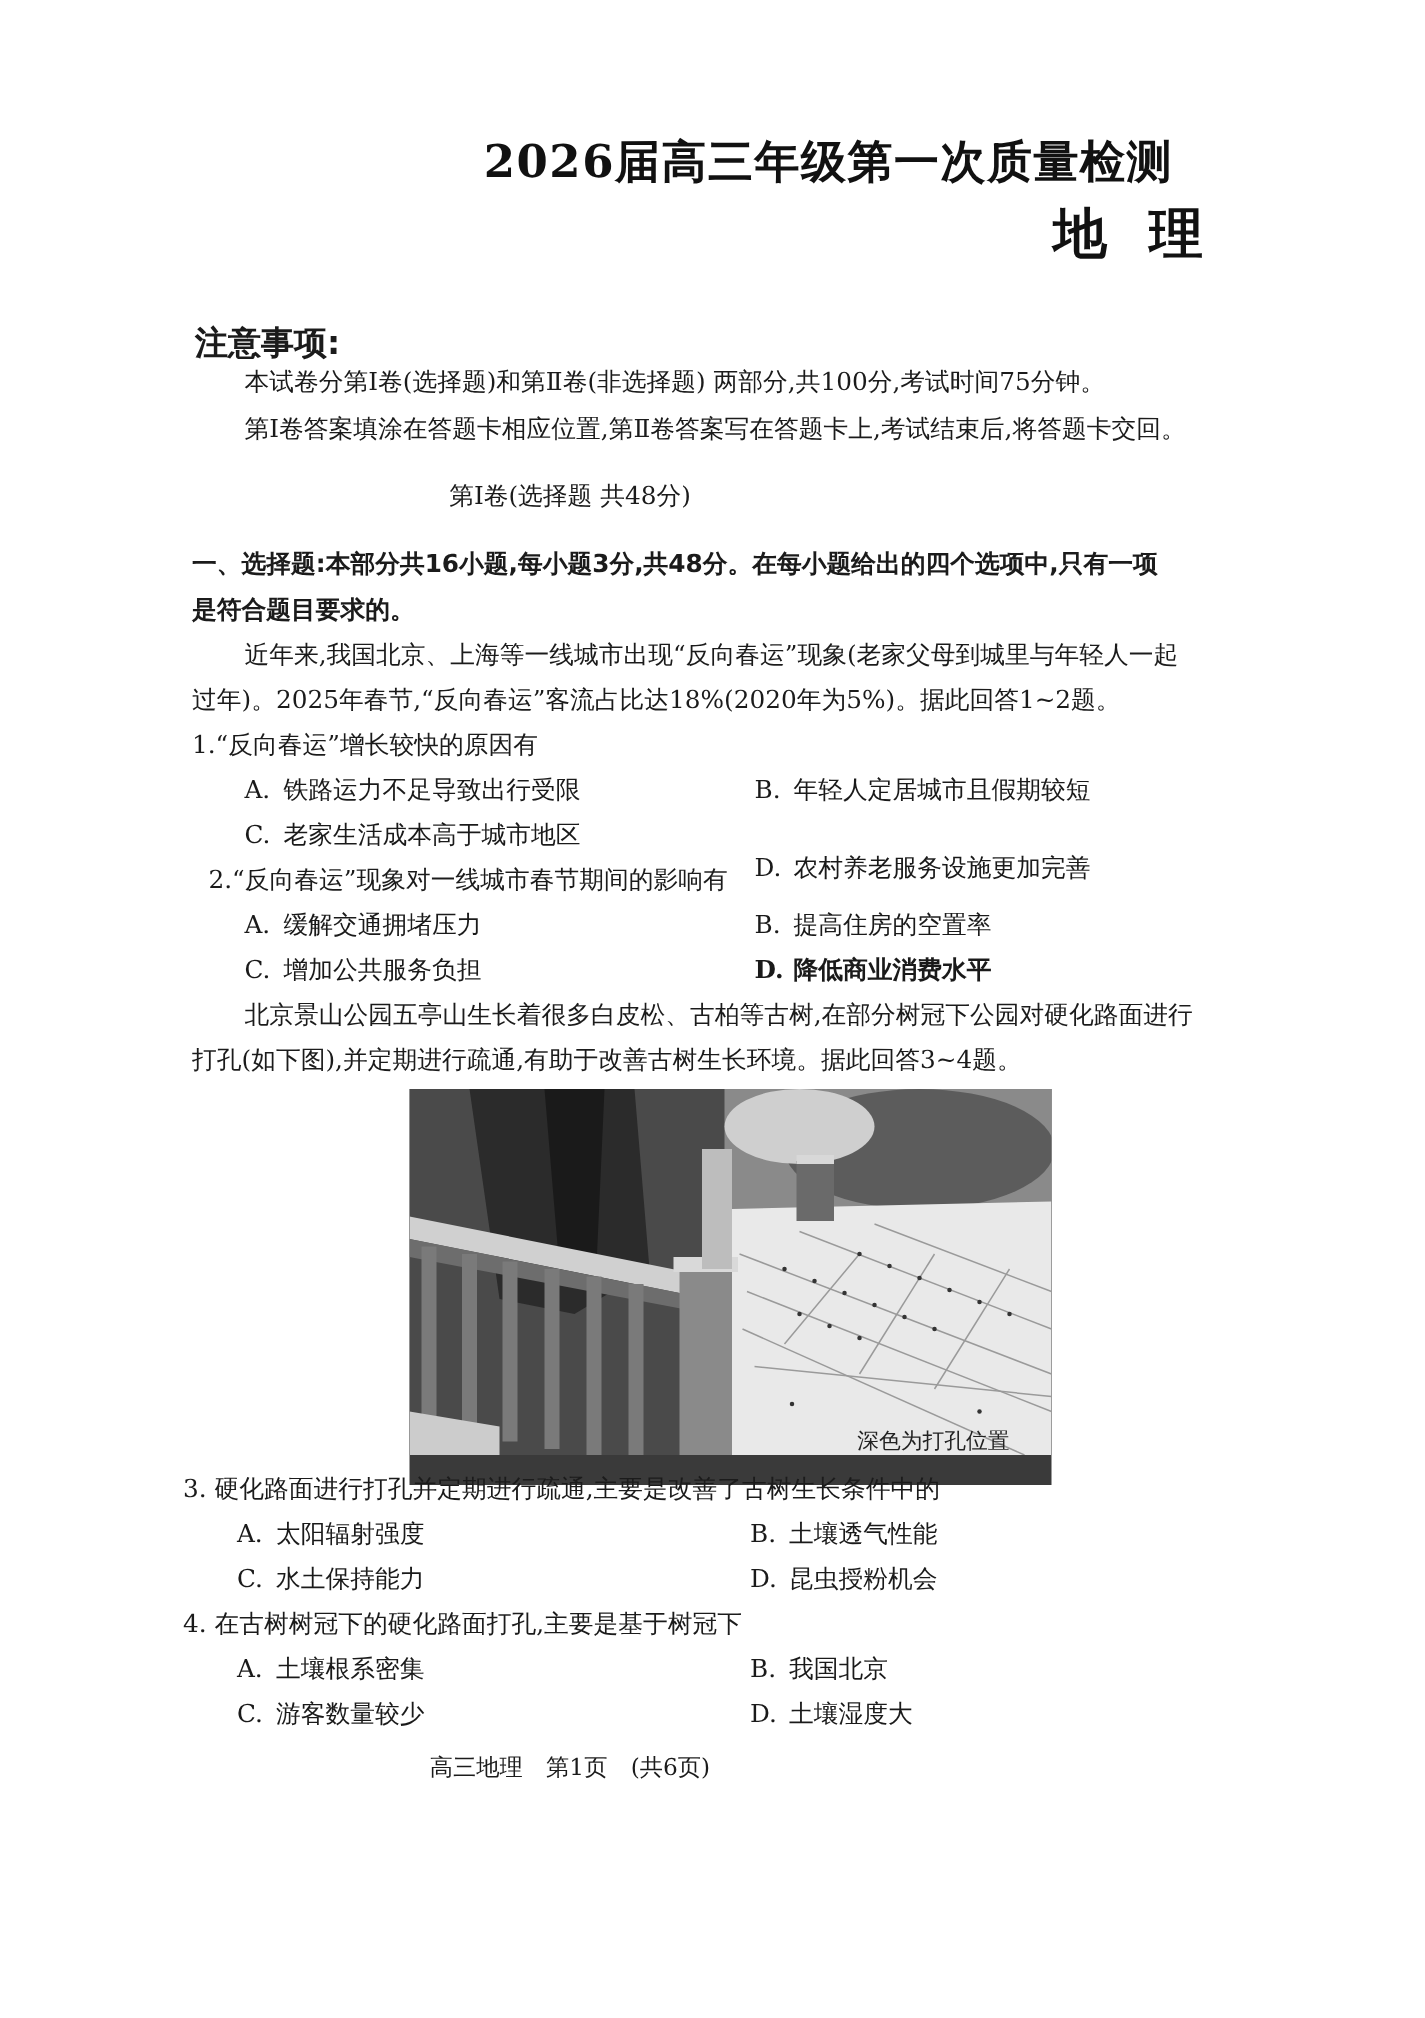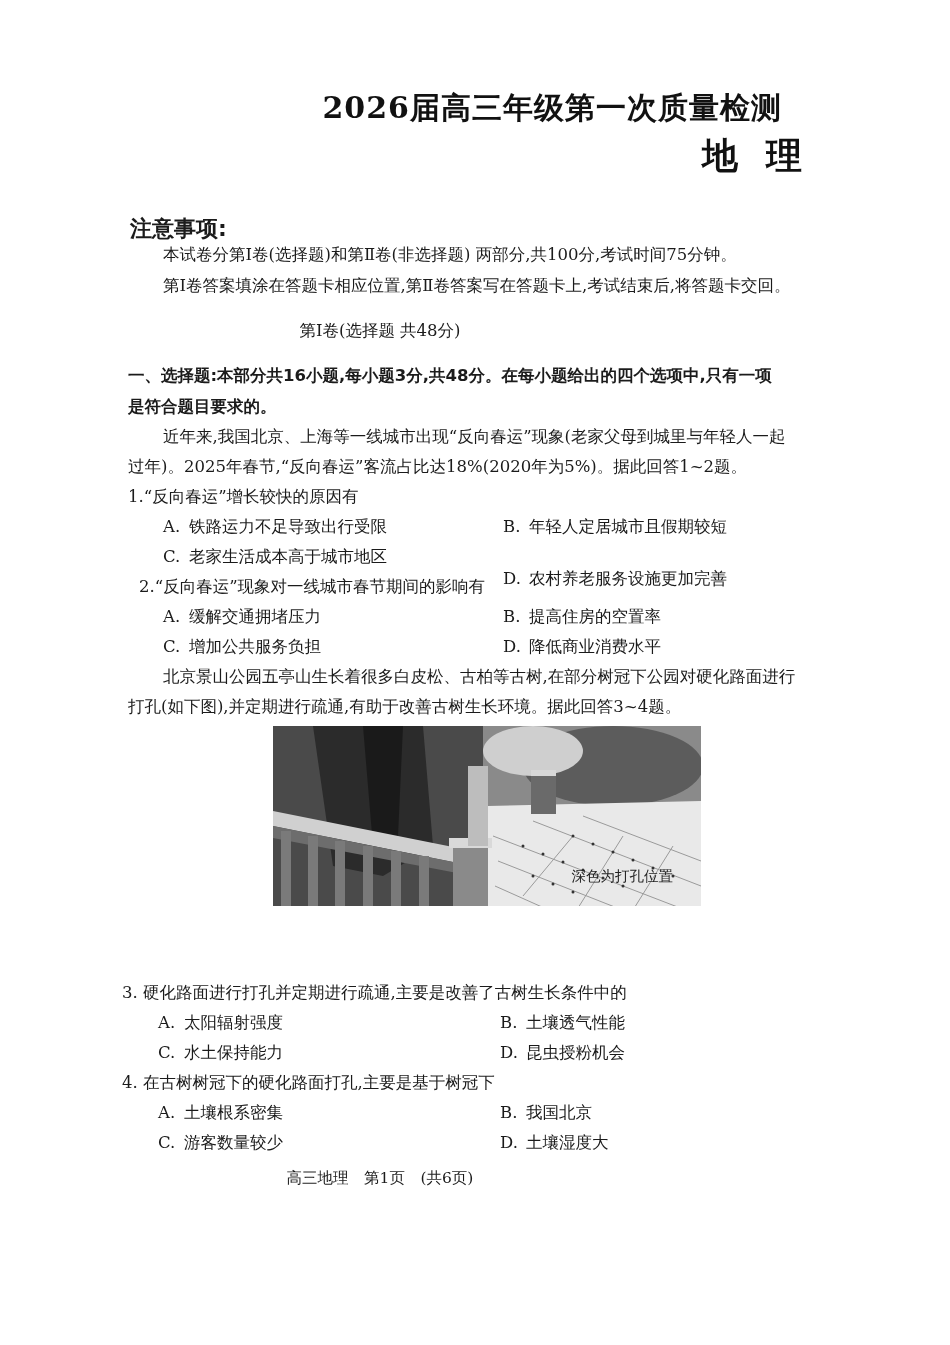--- a/index.html
+++ b/index.html
@@ -7,21 +7,21 @@
          font-family: "DejaVu Serif", "Liberation Serif", serif; color:#1a1a1a; }
   .title { position:absolute; left:0; width:782px; text-align:right; font-weight:bold; color:#111; }
   .t1 { top:88px; font-size:30px; letter-spacing:1px; }
   .t2 { top:132px; font-size:36px; letter-spacing:28px; box-sizing:border-box;margin-left:48px; }
   .line { position:absolute; font-size:16.5px; white-space:nowrap; color:#1b1b1b; }
   .bold { font-weight:bold; font-family:"DejaVu Sans","Liberation Sans",sans-serif; }
   .notice-title { left:130px; top:214px; font-size:22px; }
   .center { left:0; width:760px; text-align:center; }
   .opt { position:absolute; font-size:16.5px; white-space:nowrap; }
   .opt .letter { display:inline-block; width:26px; }
-  .photo { position:absolute; left:273px; top:726px; width:428px; height:180px; background:#3a3a3a; overflow:hidden; }
+  .photo { position:absolute; left:273px; top:726px; width:428px; height:264px; background:#3a3a3a; overflow:hidden; }
   .photo svg { display:block; }
   .caption { position:absolute; right:28px; bottom:20px; font-size:14.5px; color:#222;
              font-family:"DejaVu Sans","Liberation Sans",sans-serif; }
 </style>
 </head>
 <body>
 
 <div class="title t1">2026届高三年级第一次质量检测</div>
 <div class="title t2">地理</div>
 
@@ -39,21 +39,21 @@
 <div class="line" style="left:128px; top:486px;">1.“反向春运”增长较快的原因有</div>
 <div class="opt" style="left:163px; top:516px;"><span class="letter">A.</span><span>铁路运力不足导致出行受限</span></div>
 <div class="opt" style="left:503px; top:516px;"><span class="letter">B.</span><span>年轻人定居城市且假期较短</span></div>
 <div class="opt" style="left:163px; top:546px;"><span class="letter">C.</span><span>老家生活成本高于城市地区</span></div>
 <div class="opt" style="left:503px; top:568px;"><span class="letter">D.</span><span>农村养老服务设施更加完善</span></div>
 
 <div class="line" style="left:128px; top:576px;margin-left:11px;">2.“反向春运”现象对一线城市春节期间的影响有</div>
 <div class="opt" style="left:163px; top:606px;"><span class="letter">A.</span><span>缓解交通拥堵压力</span></div>
 <div class="opt" style="left:503px; top:606px;"><span class="letter">B.</span><span>提高住房的空置率</span></div>
 <div class="opt" style="left:163px; top:636px;"><span class="letter">C.</span><span>增加公共服务负担</span></div>
-<div class="opt" style="left:503px; top:636px;"><span class="letter">D.</span><span>降低商业消费水平</span></div>
+<div class="opt" style="left:503px; top:636px;font-weight:bold;"><span class="letter">D.</span><span>降低商业消费水平</span></div>
 
 <div class="line" style="left:163px; top:666px;">北京景山公园五亭山生长着很多白皮松、古柏等古树,在部分树冠下公园对硬化路面进行</div>
 <div class="line" style="left:128px; top:696px;">打孔(如下图),并定期进行疏通,有助于改善古树生长环境。据此回答3~4题。</div>
 
 <div class="photo">
   <svg width="428" height="244" viewBox="0 0 428 244">
 
     <rect x="0" y="0" width="428" height="244" fill="#4a4a4a"></rect>
     <rect x="210" y="0" width="218" height="80" fill="#8a8a8a"></rect>
     <ellipse cx="340" cy="40" rx="90" ry="40" fill="#5c5c5c"></ellipse>

